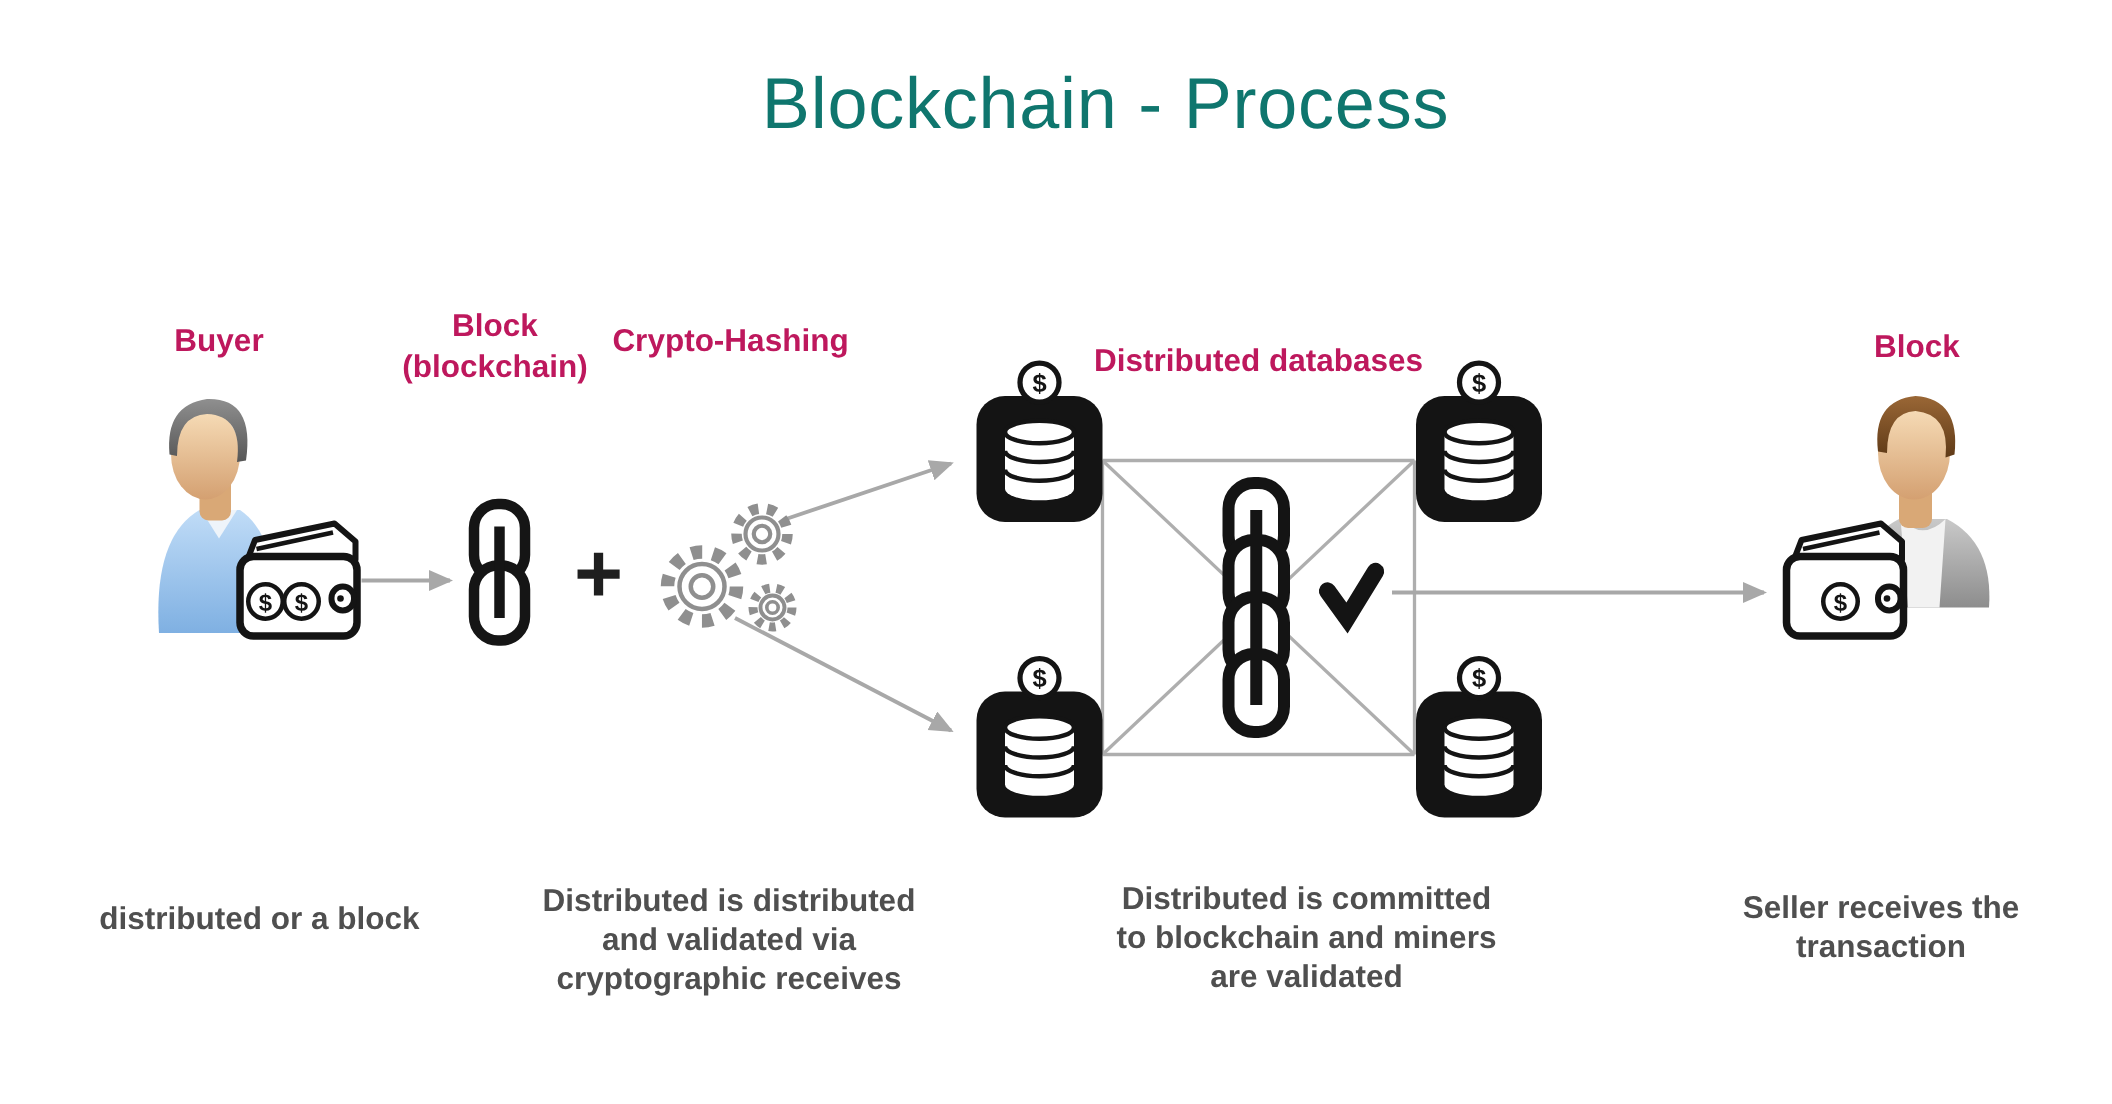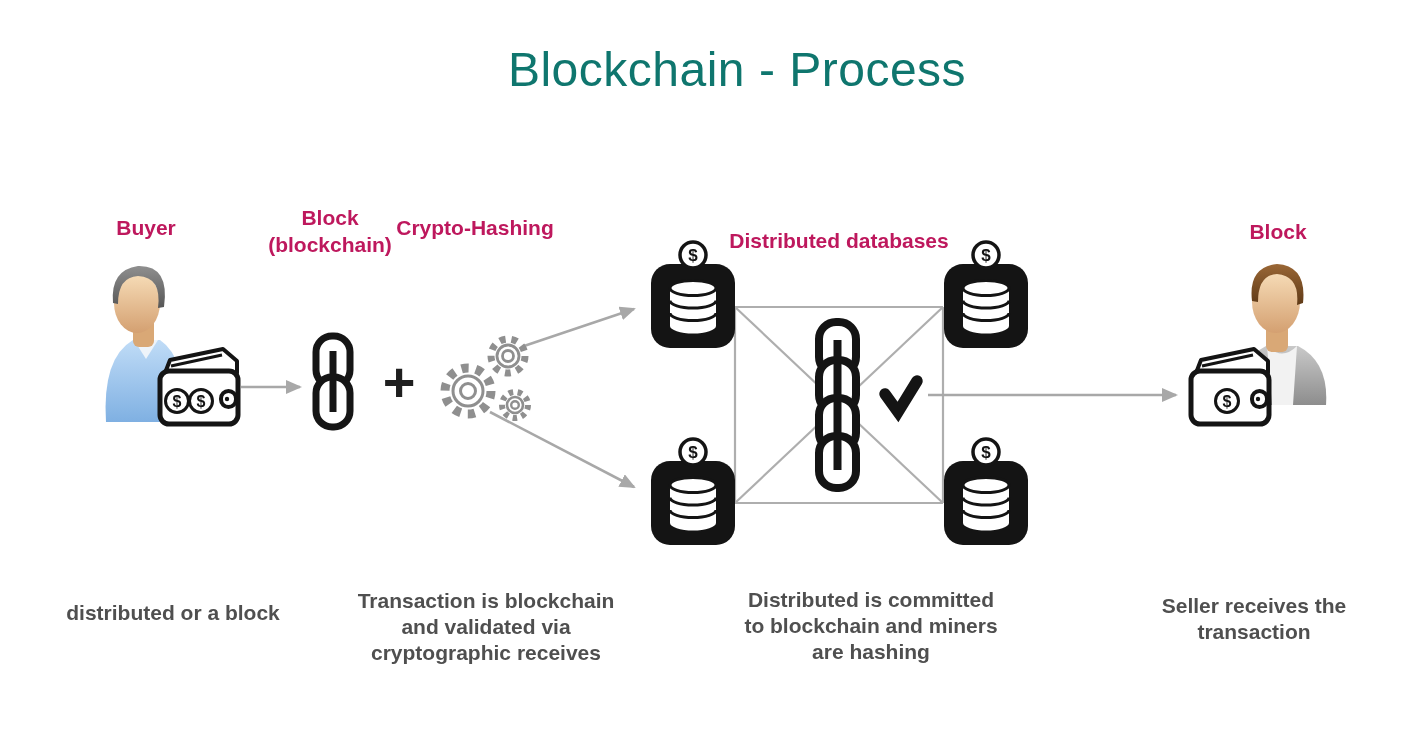--- a/index.html
+++ b/index.html
@@ -195,37 +195,37 @@
     </g>
   </svg>
 
   <div class="title">Blockchain - Process</div>
 
   <div class="lbl" style="left:146px;top:214px">Buyer</div>
   <div class="lbl" style="left:330px;top:204px">
     <div>Block</div>
     <div>(blockchain)</div>
   </div>
-  <div class="lbl" style="left:475px;top:214px">Crypto-Hashing</div>
+  <div class="lbl" style="left:487px;top:214px">Crypto-Hashing</div>
   <div class="lbl" style="left:839px;top:227px">Distributed databases</div>
   <div class="lbl" style="left:1278px;top:218px">Block</div>
 
   <div class="plus">+</div>
 
   <div class="caption" style="left:173px;top:600px">
     <div>distributed or a block</div>
   </div>
   <div class="caption" style="left:486px;top:588px">
-    <div>Transaction is blockchain</div>
+    <div>Distributed is distributed</div>
     <div>and validated via</div>
     <div>cryptographic receives</div>
   </div>
   <div class="caption" style="left:871px;top:587px">
     <div>Distributed is committed</div>
     <div>to blockchain and miners</div>
-    <div>are hashing</div>
+    <div>are validated</div>
   </div>
   <div class="caption" style="left:1254px;top:593px">
     <div>Seller receives the</div>
     <div>transaction</div>
   </div>
 
 </div>
 
 </body></html>

